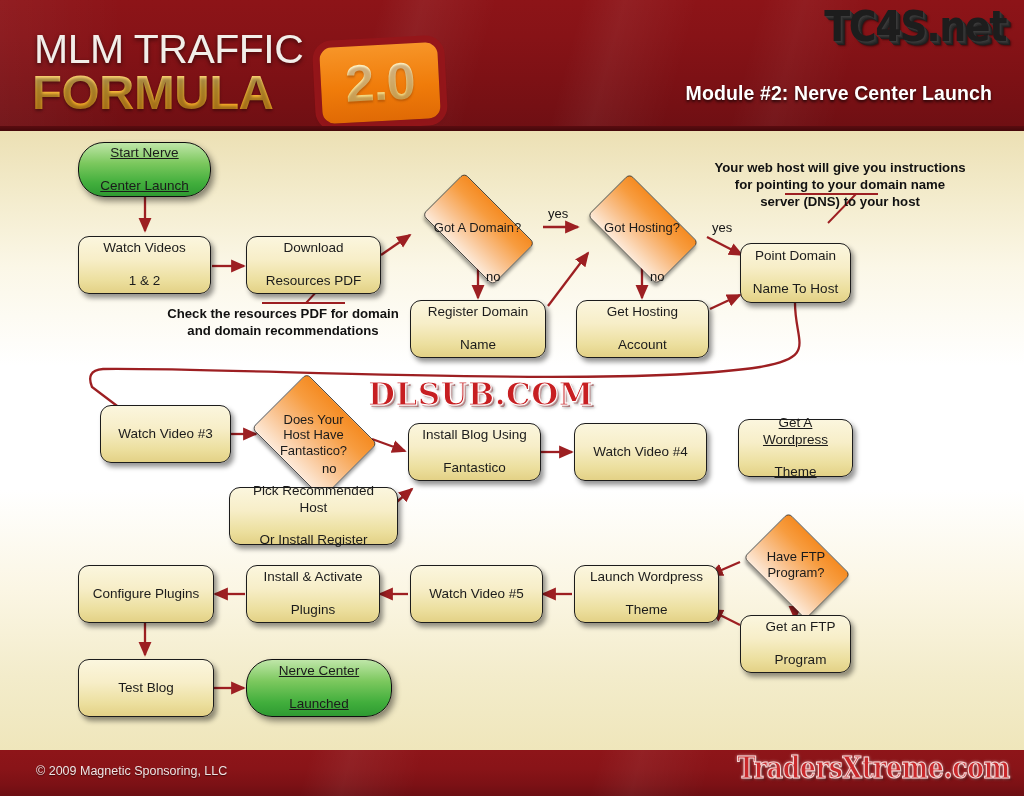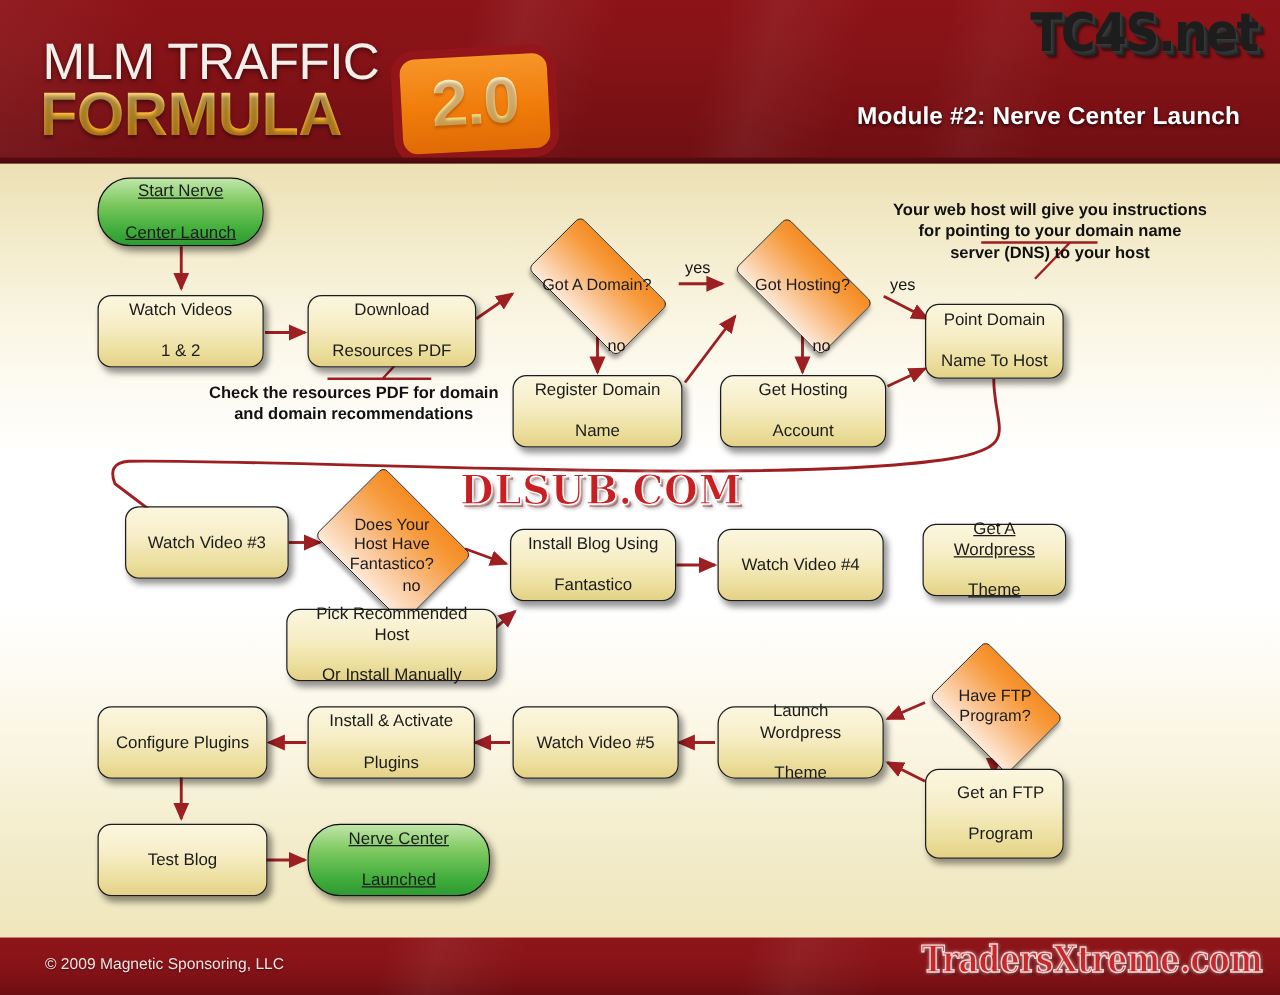--- a/index.html
+++ b/index.html
@@ -339,50 +339,50 @@
       <span>Watch Video #4</span>
     </div>
 
     <div class="node box" style="left:738px;top:288px;width:115px;height:58px;text-decoration:underline;">
       <span><span>Get A Wordpress</span><br>
             <span>Theme</span></span>
     </div>
 
     <div class="node box" style="left:229px;top:356px;width:169px;height:58px;">
       <span><span>Pick Recommended Host</span><br>
-            <span>Or Install Manually</span></span>
+            <span>Or Install Register</span></span>
     </div>
 
     <div class="diamond" style="left:735px;top:390px;width:122px;height:88px;">
       <div class="dshape"></div>
       <div class="dtext">
         <span>Have FTP</span><br>
         <span>Program?</span>
       </div>
     </div>
 
-    <div class="node box" style="left:574px;top:434px;width:133px;height:58px;border-radius:14px;">
+    <div class="node box" style="left:574px;top:434px;width:145px;height:58px;">
       <span><span>Launch Wordpress</span><br>
             <span>Theme</span></span>
     </div>
 
     <div class="node box" style="left:410px;top:434px;width:133px;height:58px;">
       <span>Watch Video #5</span>
     </div>
 
     <div class="node box" style="left:246px;top:434px;width:134px;height:58px;">
       <span><span>Install &amp; Activate</span><br>
             <span>Plugins</span></span>
     </div>
 
     <div class="node box" style="left:78px;top:434px;width:136px;height:58px;">
       <span>Configure Plugins</span>
     </div>
 
-    <div class="node box" style="left:740px;top:484px;width:111px;height:72px;padding-left:10px;">
+    <div class="node box" style="left:740px;top:484px;width:111px;height:58px;padding-left:10px;">
       <span><span>Get an FTP</span><br>
             <span>Program</span></span>
     </div>
 
     <div class="node box" style="left:78px;top:528px;width:136px;height:58px;">
       <span>Test Blog</span>
     </div>
 
     <div class="node pill" style="left:246px;top:528px;width:146px;height:58px;">
       <span><span>Nerve Center</span><br>

